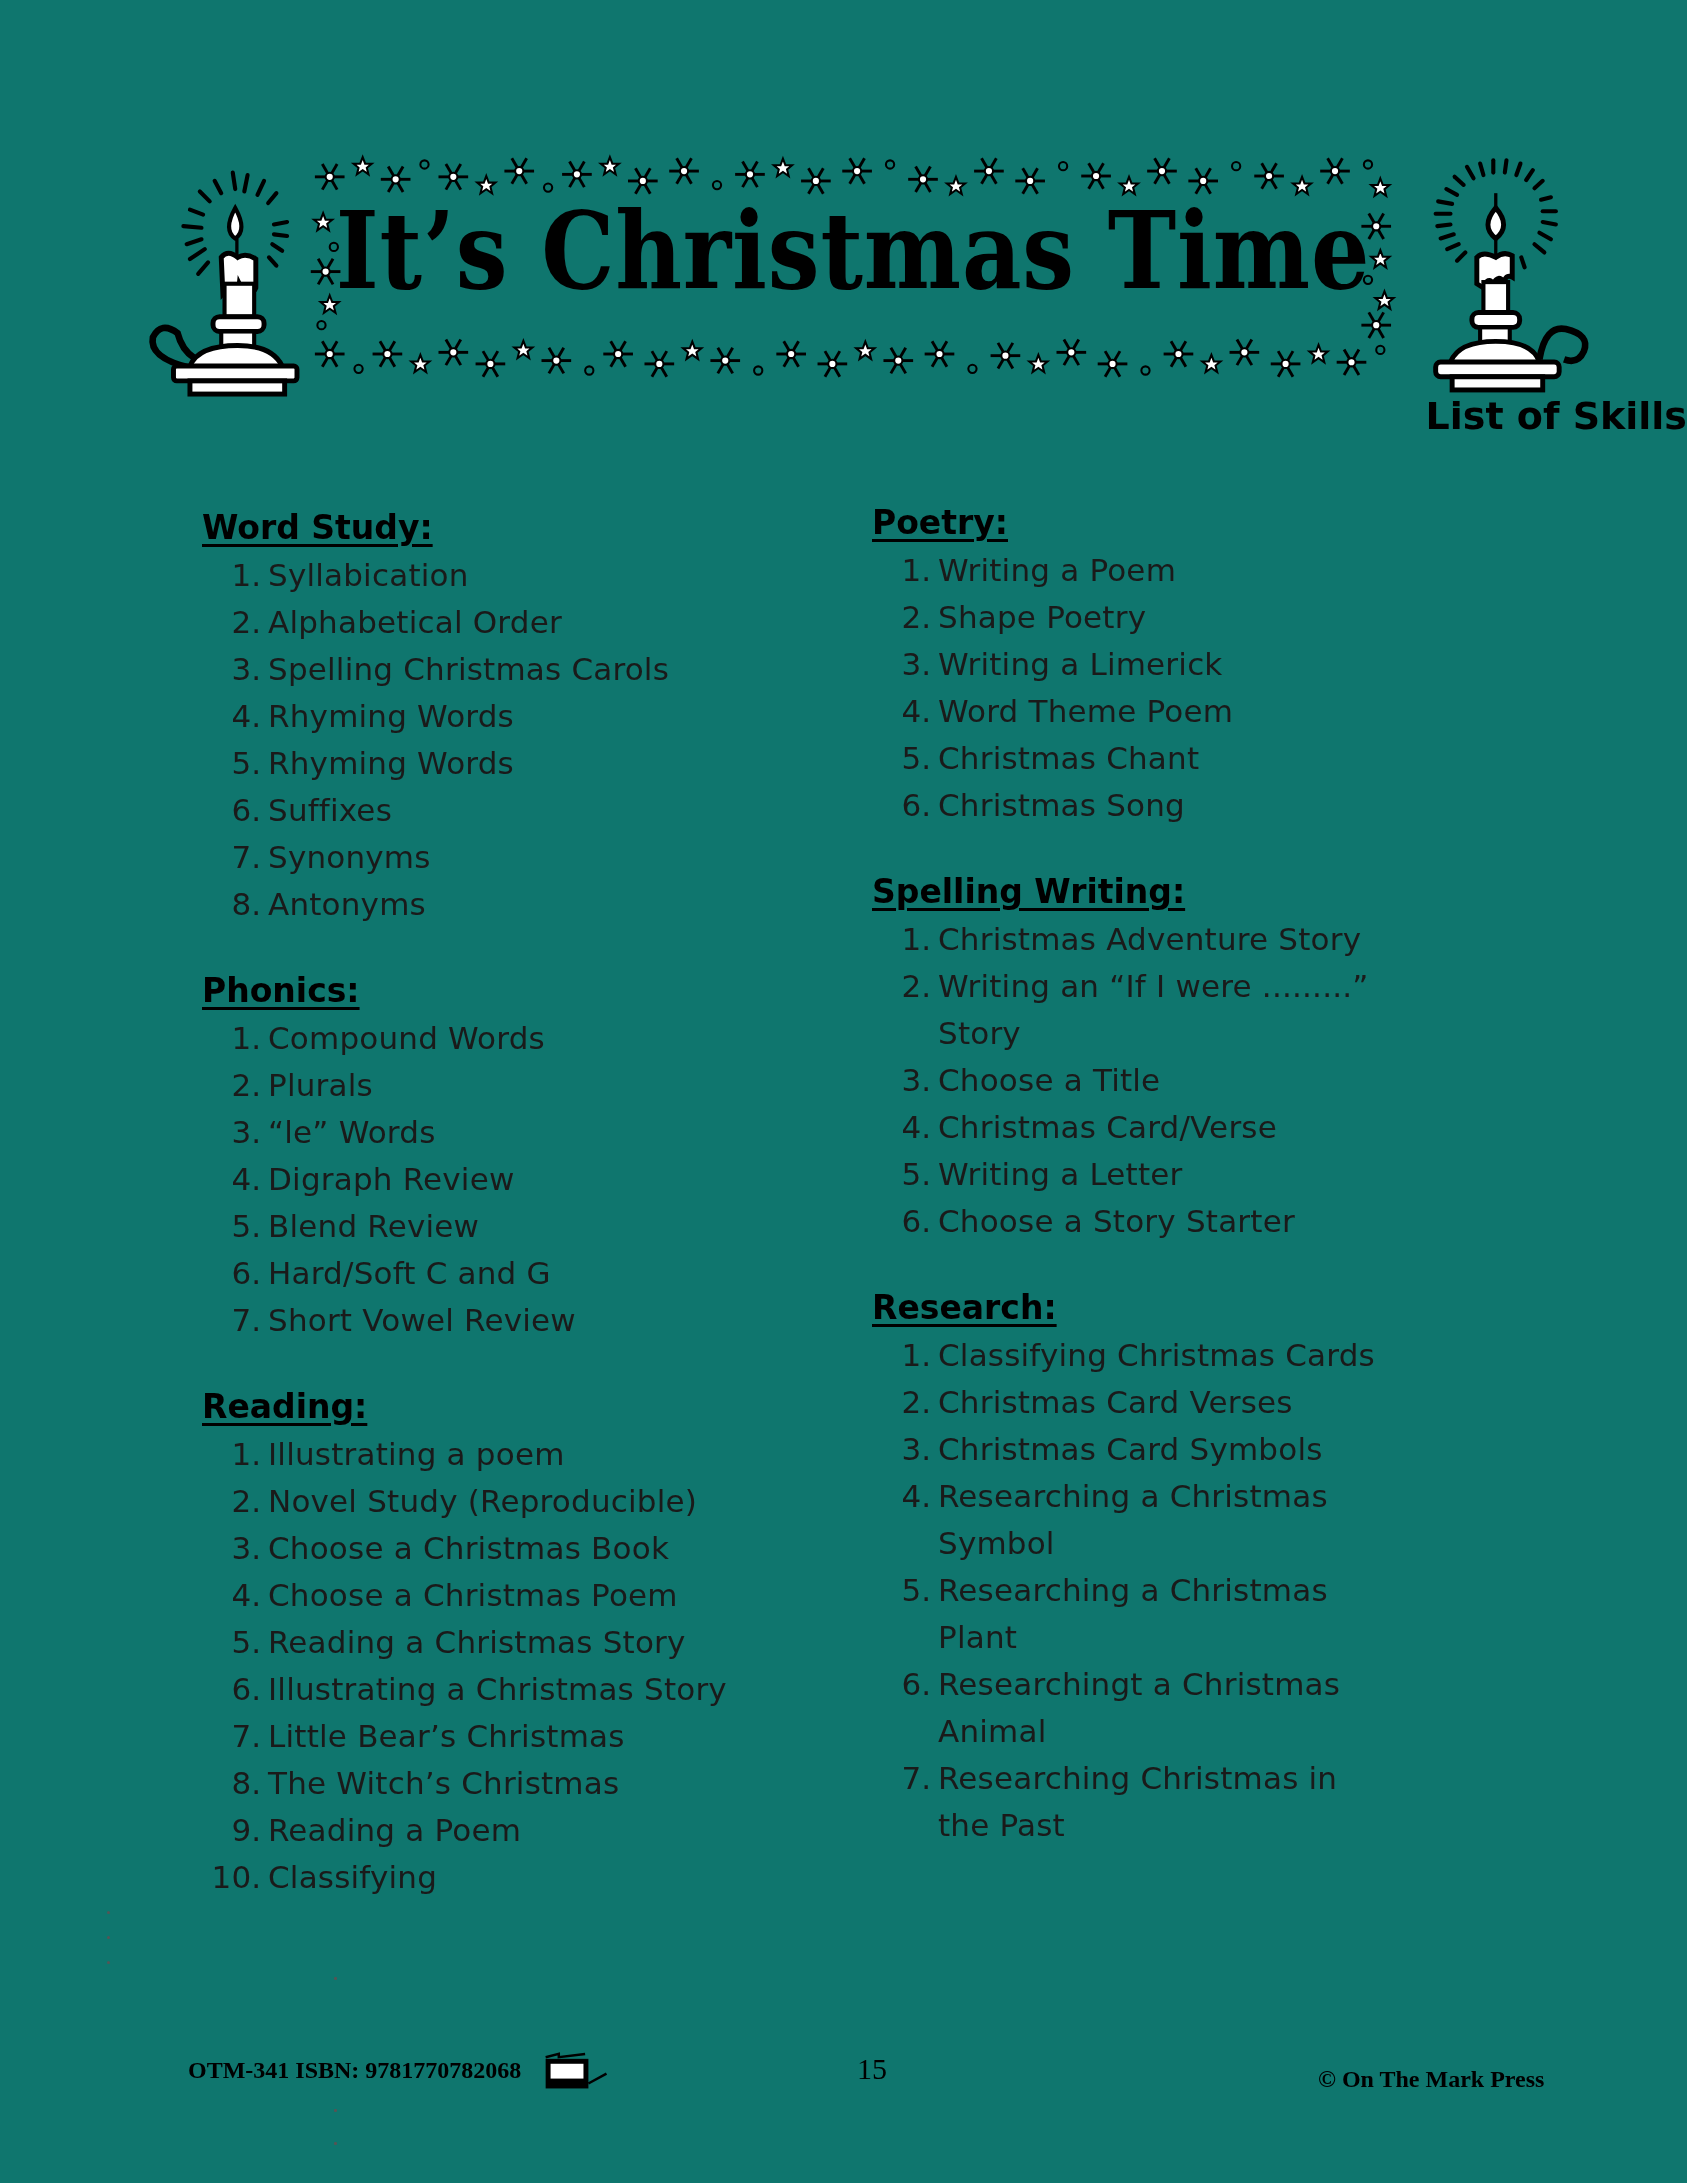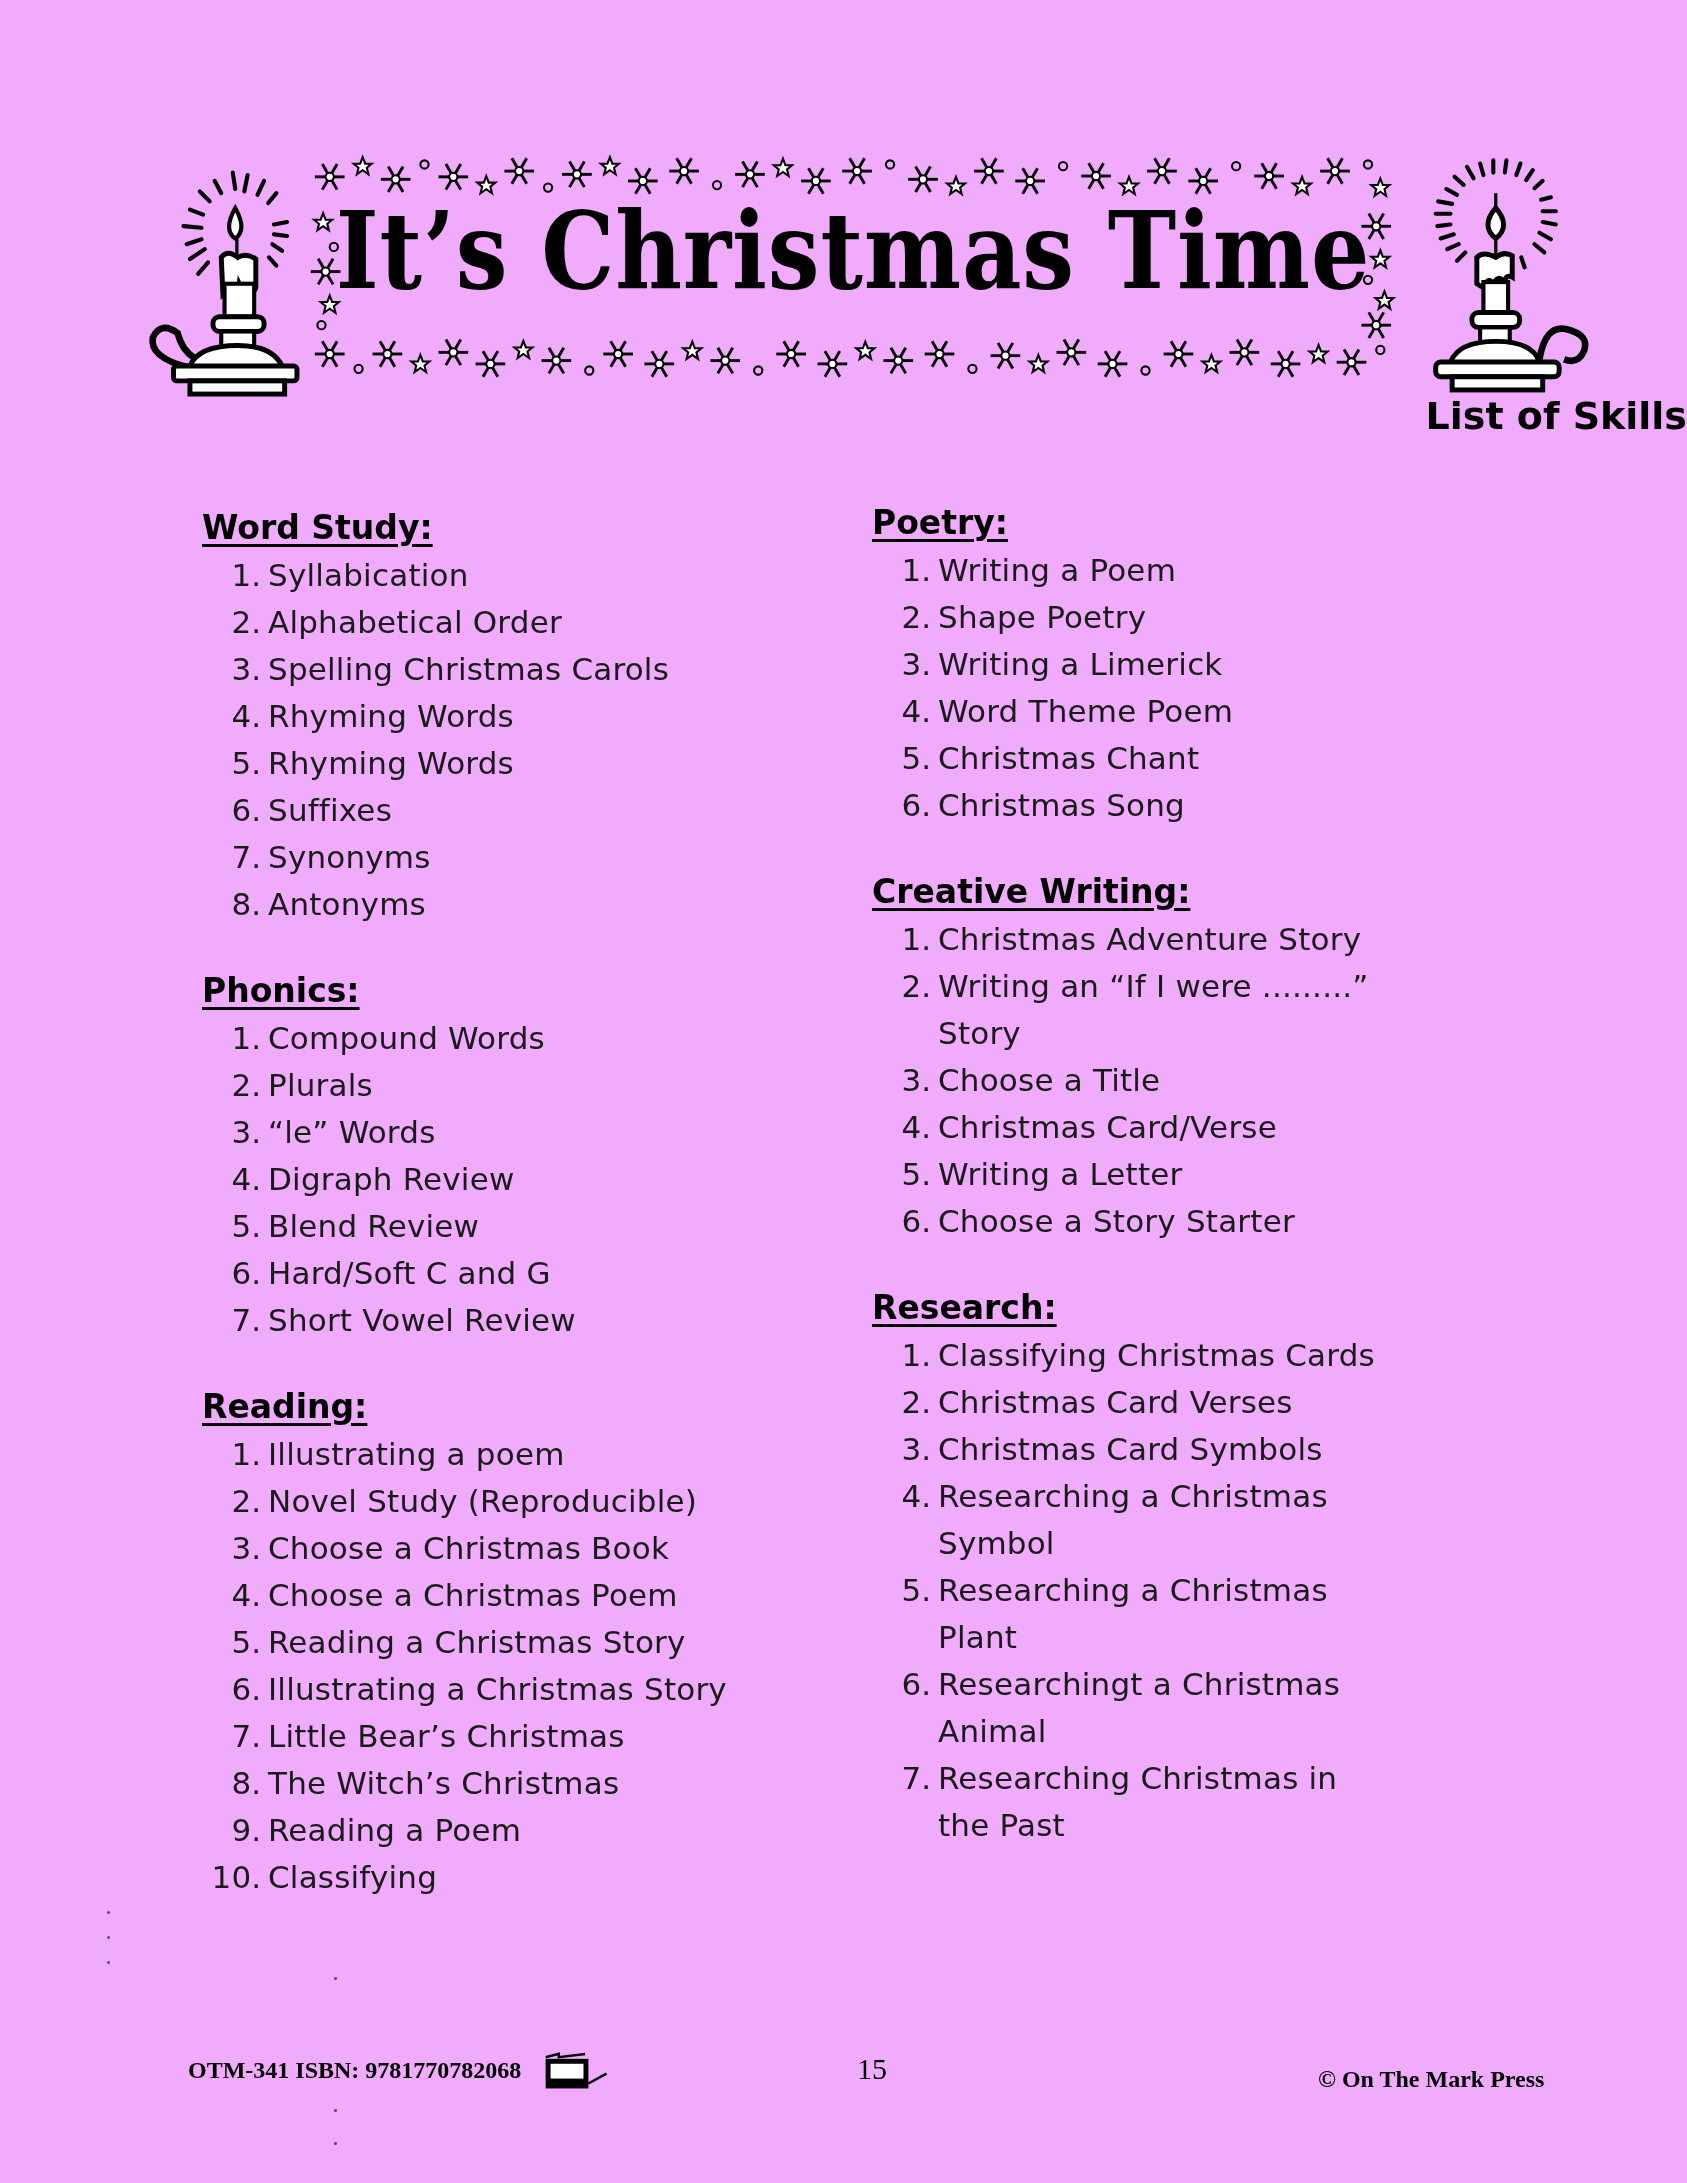--- a/index.html
+++ b/index.html
@@ -1,17 +1,17 @@
 <!DOCTYPE html>
 <html style="font-size:13px"><head>
 <meta charset="utf-8">
 <style>
   html, body { margin: 0; padding: 0; background: #ffffff; }
   body { width: 1687px; height: 2183px; position: relative; overflow: hidden; color: #111; }
-  .page { position: absolute; left: 0; top: 0; width: 1687px; height: 2183px; background: #f0abfc; }
+  .page { position: absolute; left: 0; top: 0; width: 1687px; height: 2183px; background: #0f766e; }
 
   
   .banner { position: absolute; left: 305px; top: 148px; width: 1096px; height: 235px; }
   .banner-border { position: absolute; inset: 0; }
   .banner-title {
     position: absolute; left: 0; right: 0; top: 49px; text-align: center;
     font-family: "DejaVu Serif", serif; font-weight: bold; font-size: 92px;
     letter-spacing: 0.8px; color: #000; transform: scaleY(1.15);
   }
   .candle { position: absolute; top: 152px; width: 206px; height: 247px; }
@@ -379,21 +379,21 @@
             <span class="skill-text">Christmas Chant</span>
           </li>
         <li class="skill">
             <span class="skill-num">6.</span>
             <span class="skill-text">Christmas Song</span>
           </li>
       </ul>
     </div>
 
     <div class="section">
-      <div class="section-heading">Creative Writing:</div>
+      <div class="section-heading">Spelling Writing:</div>
       <ul class="skill-list">
         <li class="skill">
             <span class="skill-num">1.</span>
             <span class="skill-text">Christmas Adventure Story</span>
           </li>
         <li class="skill">
             <span class="skill-num">2.</span>
             <span class="skill-text" style="max-width:445px">Writing an “If I were .........” Story</span>
           </li>
         <li class="skill">

